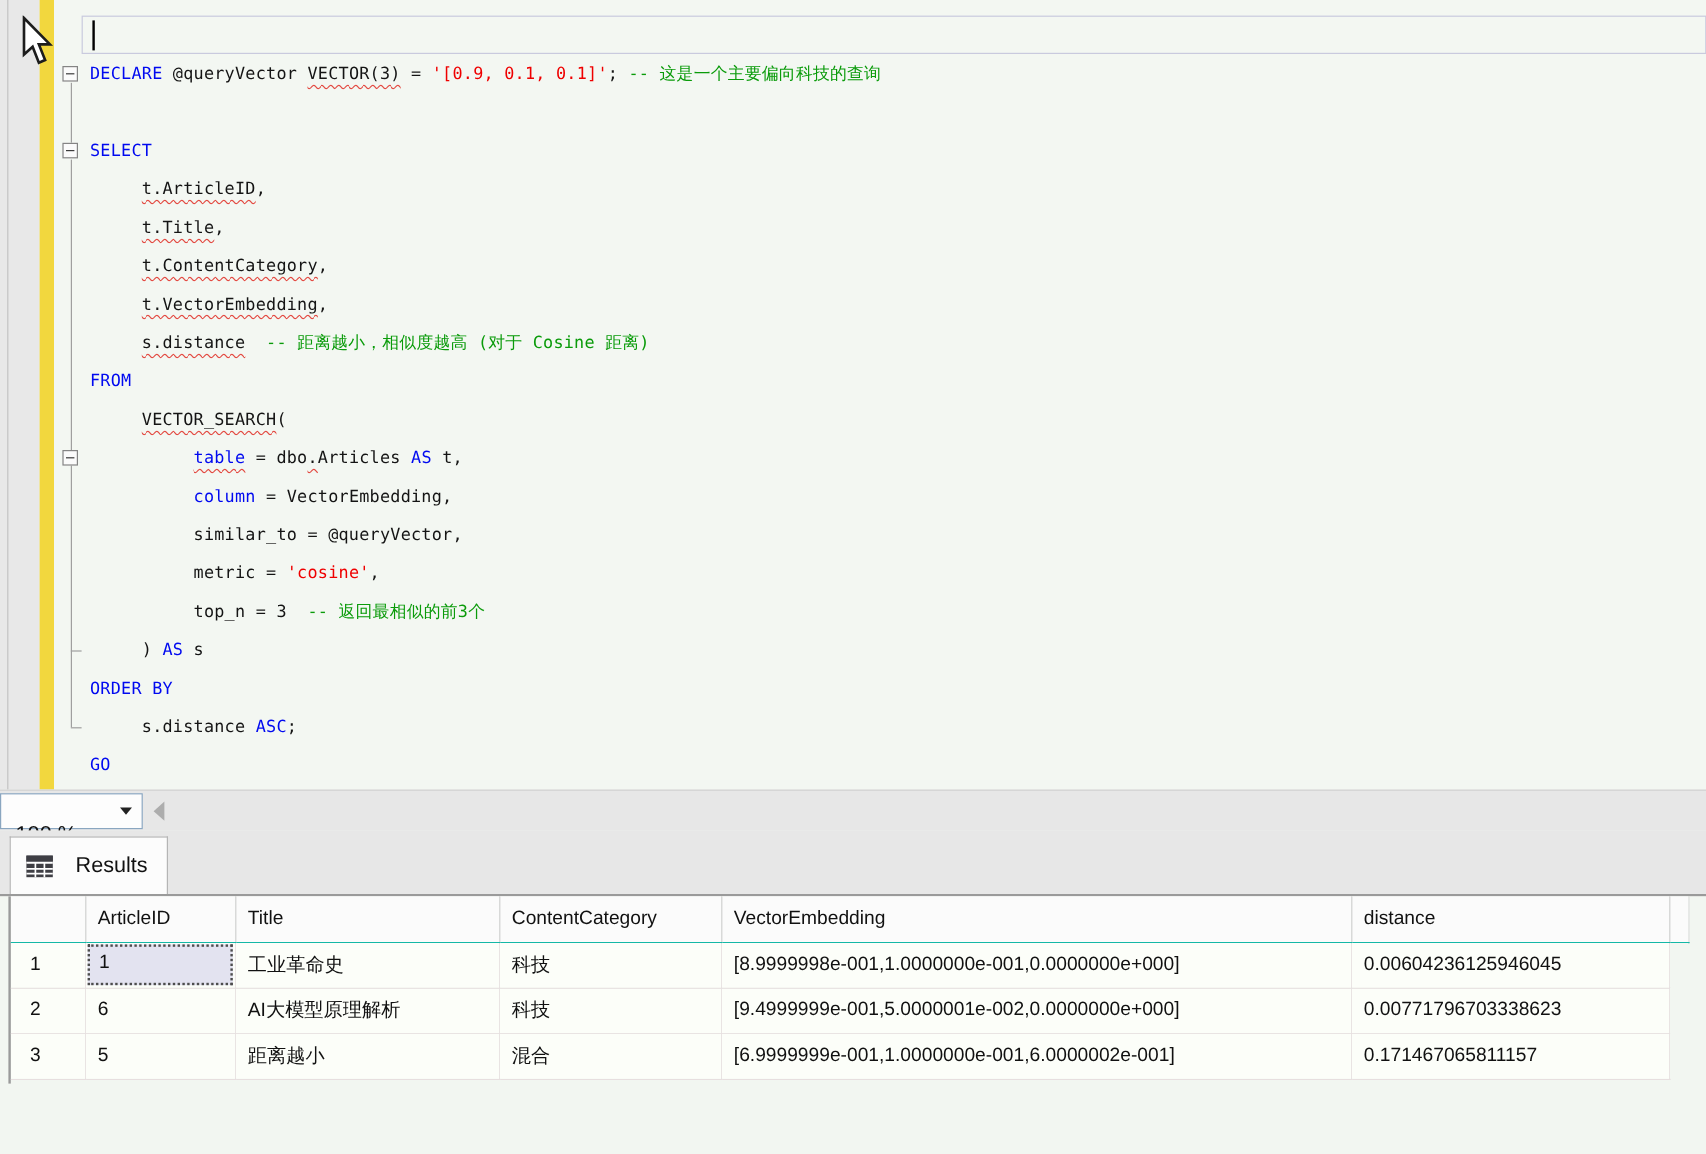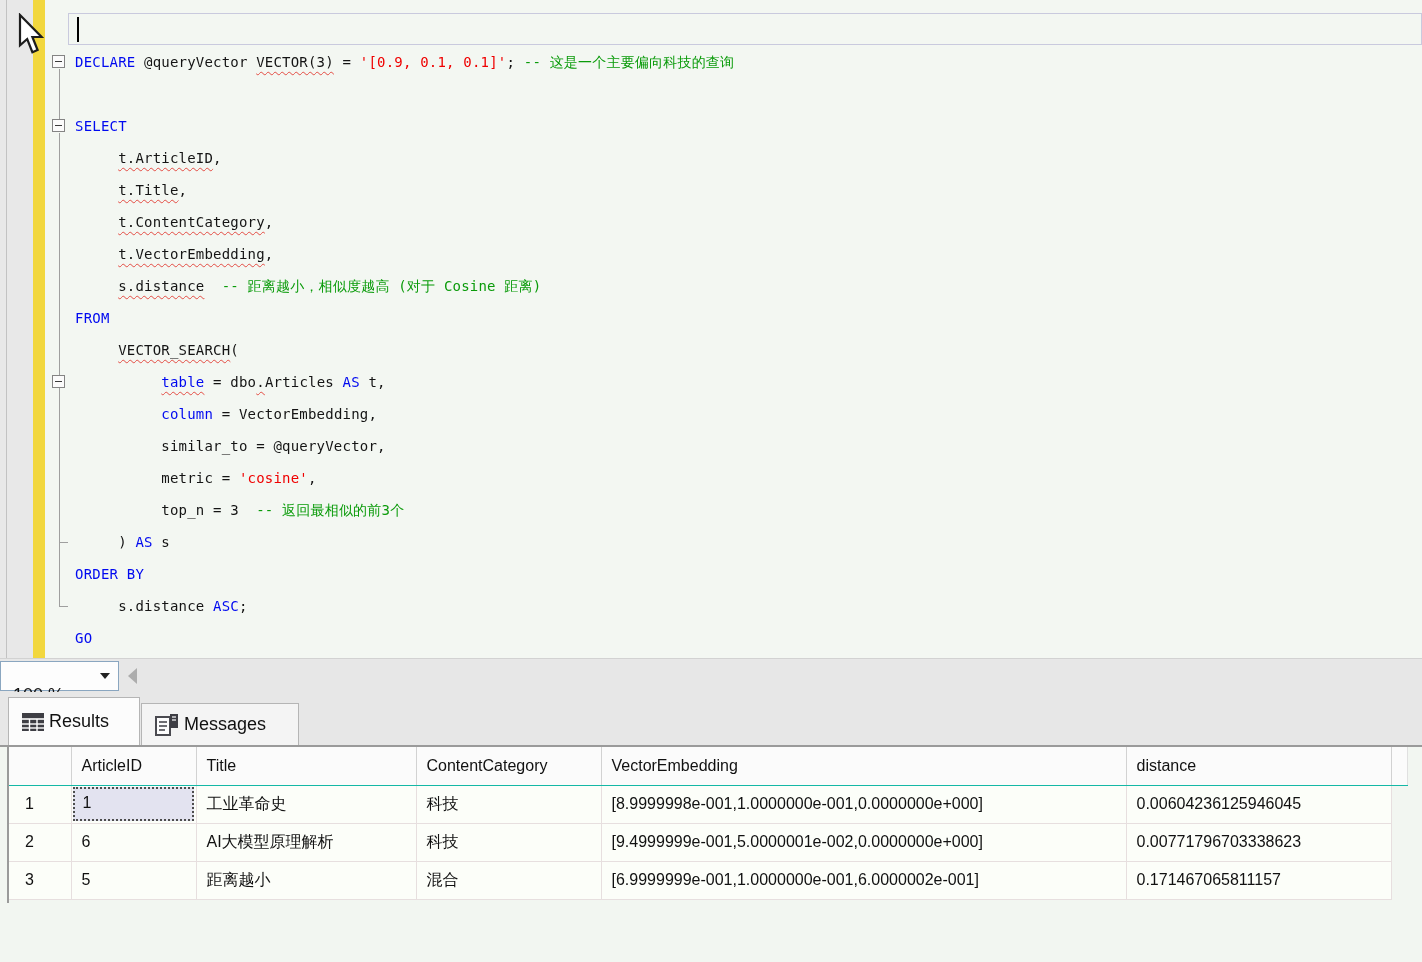--- a/index.html
+++ b/index.html
@@ -34,21 +34,21 @@
   .hscroll-row{position:absolute;left:0;top:658px;width:1422px;height:34px;background:#e7e7e7;border-top:1px solid #d2d2d2;box-sizing:border-box;}
   .zoom-combo{position:absolute;left:0;top:2px;width:119px;height:30px;background:#fdfdfd;border:1px solid #8aa6c0;box-sizing:border-box;display:flex;align-items:center;}
   .zoom-value{padding-left:12px;font-size:18px;color:#111;flex:1;margin-top:38px;}
   .combo-arrow{width:0;height:0;border-left:5px solid transparent;border-right:5px solid transparent;border-top:6px solid #222;margin-right:8px;}
   .scroll-left-arrow{position:absolute;left:128px;top:9px;width:0;height:0;border-top:8px solid transparent;border-bottom:8px solid transparent;border-right:9px solid #adadad;}
   
   .tabstrip{position:absolute;left:0;top:692px;width:1422px;height:53px;background:#e7e7e7;}
   .tab{position:absolute;display:flex;align-items:center;box-sizing:border-box;border:1px solid #b5b5b5;border-bottom:none;cursor:default;}
   .tab-results{left:8px;top:5px;height:48px;width:132px;background:#fcfcfc;z-index:2;}
   .tab-messages{left:141px;top:11px;height:42px;width:158px;background:#f4f4f4;z-index:1;}
-  .tab-label{font-size:18px;color:#111;margin-left:4px;}
+  .tab-label{font-size:18px;color:#111;margin-left:18px;}
   .tab-icon{margin-left:12px;flex:0 0 auto;}
   .grid-top-border{position:absolute;left:0;top:745px;width:1422px;height:2px;background:#9a9a9a;}
   
   .grid-area{position:absolute;left:0;top:747px;width:1422px;height:215px;background:#f2f6f1;}
   .grid-left-border{position:absolute;left:7px;top:0;width:2px;height:156px;background:#9a9a9a;}
   table.results{position:absolute;left:9px;top:0;border-collapse:collapse;table-layout:fixed;font-size:16px;color:#111;}
   table.results th{background:#fbfbfb;font-weight:normal;text-align:left;height:38px;padding:0 0 0 10px;
     border-right:1px solid #d2d2d2;border-bottom:1px solid #14b8a6;overflow:hidden;white-space:nowrap;box-sizing:border-box;}
   table.results td{background:#fcfef9;height:38px;padding:0 0 0 10px;border-right:1px solid #e7dfdf;border-bottom:1px solid #e7dfdf;
     overflow:hidden;white-space:nowrap;box-sizing:border-box;position:relative;}
@@ -100,32 +100,20 @@
       <rect x="1" y="1" width="22" height="18" fill="#3e3e44"></rect>
       <rect x="1" y="1" width="22" height="5" fill="#3e3e44"></rect>
       <line x1="1" y1="7" x2="23" y2="7" stroke="#fff" stroke-width="1.6"></line>
       <line x1="1" y1="12" x2="23" y2="12" stroke="#fff" stroke-width="1.4"></line>
       <line x1="1" y1="16" x2="23" y2="16" stroke="#fff" stroke-width="1.4"></line>
       <line x1="8.5" y1="7" x2="8.5" y2="19" stroke="#fff" stroke-width="1.4"></line>
       <line x1="16" y1="7" x2="16" y2="19" stroke="#fff" stroke-width="1.4"></line>
     </svg>
     <span class="tab-label">Results</span>
   </div>
-  <div class="tab tab-messages">
-    <svg class="tab-icon" width="26" height="24" viewBox="0 0 26 24">
-      <rect x="2" y="4" width="14" height="18" fill="#fdfdfd" stroke="#4a4a50" stroke-width="2"></rect>
-      <line x1="5" y1="9" x2="13" y2="9" stroke="#4a4a50" stroke-width="1.6"></line>
-      <line x1="5" y1="13" x2="13" y2="13" stroke="#4a4a50" stroke-width="1.6"></line>
-      <line x1="5" y1="17" x2="11" y2="17" stroke="#4a4a50" stroke-width="1.6"></line>
-      <rect x="16" y="1" width="8" height="14" fill="#3e3e44"></rect>
-      <line x1="18" y1="4" x2="22" y2="4" stroke="#fff" stroke-width="1.2"></line>
-      <line x1="18" y1="7" x2="22" y2="7" stroke="#fff" stroke-width="1.2"></line>
-    </svg>
-    <span class="tab-label">Messages</span>
-  </div>
 </div>
 <div class="grid-top-border"></div>
 
 <div class="grid-area">
   <div class="grid-left-border"></div>
   <table class="results">
     <colgroup>
       <col style="width:62px">
         <col style="width:125px">
         <col style="width:220px">

